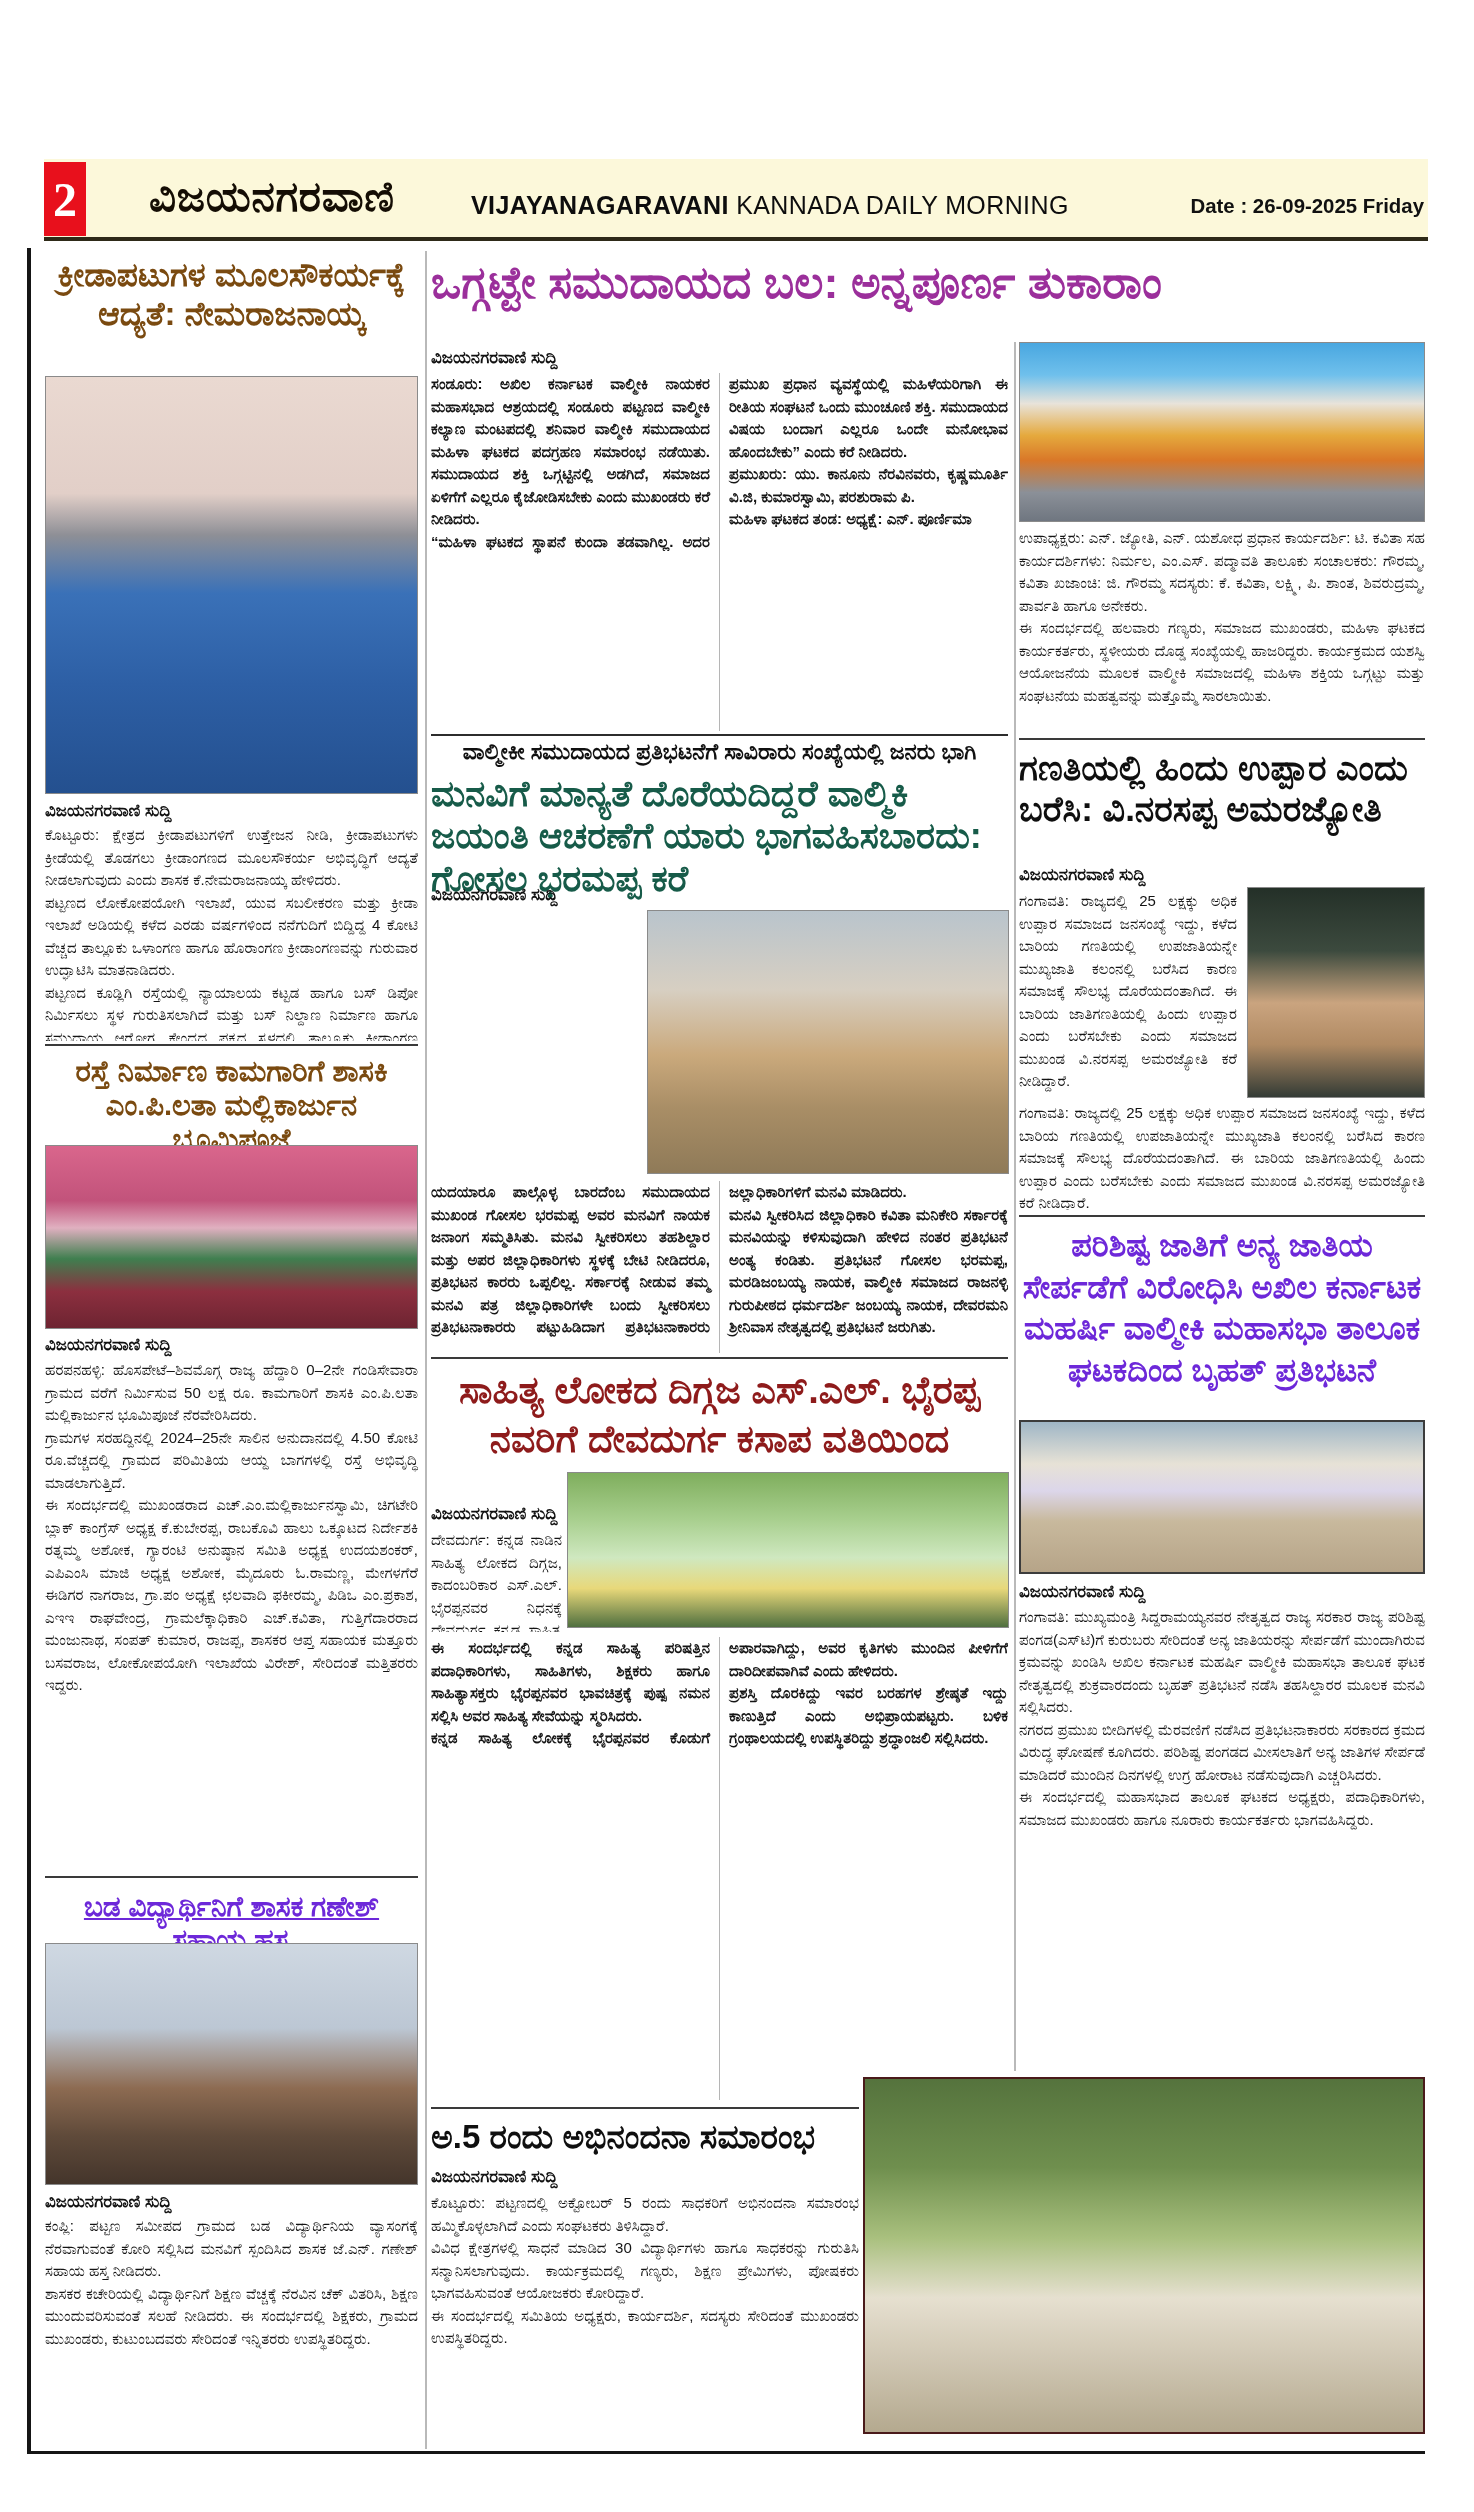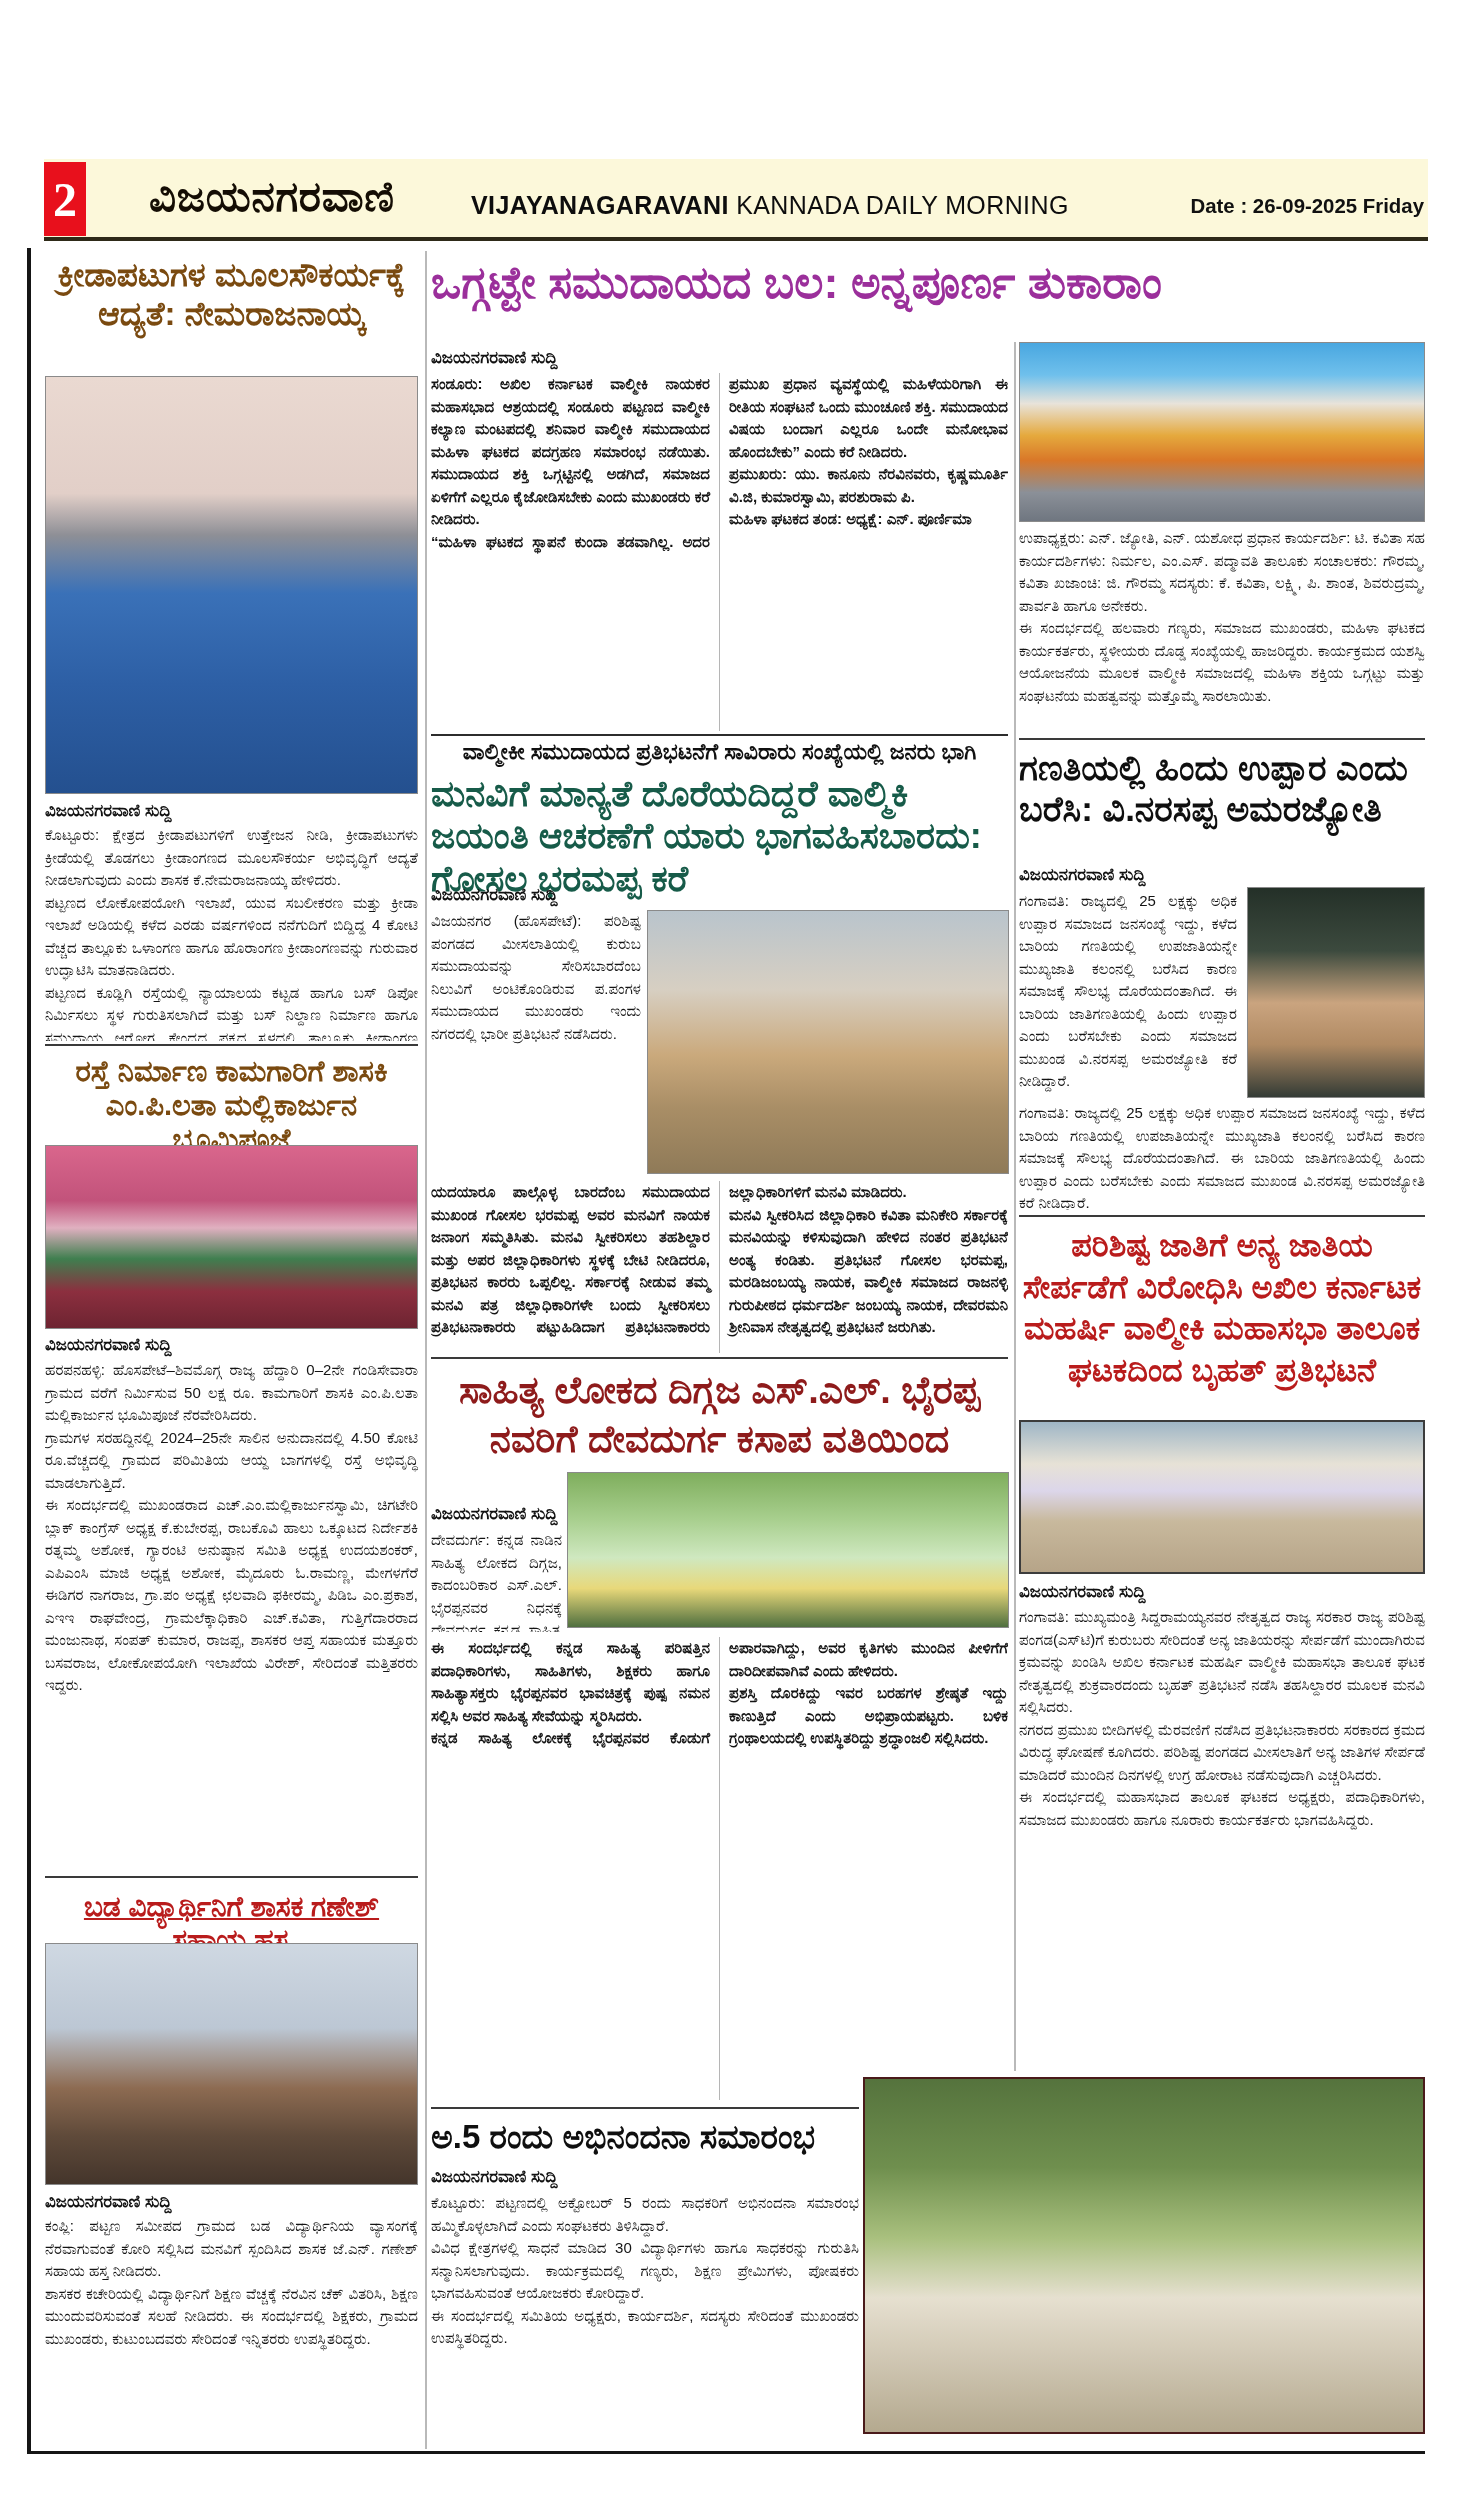--- a/index.html
+++ b/index.html
@@ -20,21 +20,21 @@
   .header-date{left:1158px;top:195px;width:266px;font-size:20.4px;font-weight:bold;text-align:right;color:#111;}
   
   .vrule{background:#b9b9b9;width:1.5px;}
   .hrule{background:#3a3a3a;height:2.2px;}
   
   .hl{font-weight:800;line-height:1.18;}
   .hl-brown{color:#7a4a10;}
   .hl-purple{color:#9b2f9b;}
   .hl-green{color:#175b49;}
   .hl-red{color:#8e1b1b;}
-  .hl-navy{color:#b91c1c;}
+  .hl-navy{color:#6d28d9;}
   .hl-black{color:#0f0f0f;}
   .center{text-align:center;}
   
   .byline{font-size:16.7px;font-weight:bold;color:#111;}
   .body-txt{font-size:15px;line-height:1.5;text-align:justify;color:#141414;
             white-space:pre-line;overflow:hidden;}
   .cols2{column-count:2;column-gap:19px;column-rule:0.7px solid #b5b5b5;font-weight:bold;}
   
   .photo{border:0.7px solid #8a8a8a;box-sizing:border-box;}
   .ph-tt{background:linear-gradient(180deg,#ead9d1 0%,#e2cfc8 28%,#8e8f96 38%,#3a71b8 52%,#2d5fa5 74%,#24508f 100%);}
@@ -102,21 +102,20 @@
 ಪ್ರಮುಖರು: ಯು. ಕಾನೂನು ನೆರವಿನವರು, ಕೃಷ್ಣಮೂರ್ತಿ ವಿ.ಜಿ, ಕುಮಾರಸ್ವಾಮಿ, ಪರಶುರಾಮ ಪಿ.
 ಮಹಿಳಾ ಘಟಕದ ತಂಡ: ಅಧ್ಯಕ್ಷೆ: ಎನ್. ಪೂರ್ಣಿಮಾ</div>
 
   <div class="abs photo ph-group" style="left:1019px;top:342px;width:406px;height:180px;"></div>
   <div class="abs body-txt" style="left:1019px;top:527px;width:406px;height:207px;">ಉಪಾಧ್ಯಕ್ಷರು: ಎನ್. ಜ್ಯೋತಿ, ಎನ್. ಯಶೋಧ ಪ್ರಧಾನ ಕಾರ್ಯದರ್ಶಿ: ಟಿ. ಕವಿತಾ ಸಹ ಕಾರ್ಯದರ್ಶಿಗಳು: ನಿರ್ಮಲ, ಎಂ.ಎಸ್. ಪದ್ಮಾವತಿ ತಾಲೂಕು ಸಂಚಾಲಕರು: ಗೌರಮ್ಮ, ಕವಿತಾ ಖಜಾಂಚಿ: ಜಿ. ಗೌರಮ್ಮ ಸದಸ್ಯರು: ಕೆ. ಕವಿತಾ, ಲಕ್ಷ್ಮಿ, ಪಿ. ಶಾಂತ, ಶಿವರುದ್ರಮ್ಮ, ಪಾರ್ವತಿ ಹಾಗೂ ಅನೇಕರು.
 ಈ ಸಂದರ್ಭದಲ್ಲಿ ಹಲವಾರು ಗಣ್ಯರು, ಸಮಾಜದ ಮುಖಂಡರು, ಮಹಿಳಾ ಘಟಕದ ಕಾರ್ಯಕರ್ತರು, ಸ್ಥಳೀಯರು ದೊಡ್ಡ ಸಂಖ್ಯೆಯಲ್ಲಿ ಹಾಜರಿದ್ದರು. ಕಾರ್ಯಕ್ರಮದ ಯಶಸ್ವಿ ಆಯೋಜನೆಯ ಮೂಲಕ ವಾಲ್ಮೀಕಿ ಸಮಾಜದಲ್ಲಿ ಮಹಿಳಾ ಶಕ್ತಿಯ ಒಗ್ಗಟ್ಟು ಮತ್ತು ಸಂಘಟನೆಯ ಮಹತ್ವವನ್ನು ಮತ್ತೊಮ್ಮೆ ಸಾರಲಾಯಿತು.</div>
 
   <div class="abs kicker center" style="left:431px;top:734px;width:577px;">ವಾಲ್ಮೀಕೀ ಸಮುದಾಯದ ಪ್ರತಿಭಟನೆಗೆ ಸಾವಿರಾರು ಸಂಖ್ಯೆಯಲ್ಲಿ ಜನರು ಭಾಗಿ</div>
   <div class="abs hl hl-green" style="left:431px;top:773px;width:577px;font-size:36px;">ಮನವಿಗೆ ಮಾನ್ಯತೆ ದೊರೆಯದಿದ್ದರೆ ವಾಲ್ಮಿಕಿ ಜಯಂತಿ ಆಚರಣೆಗೆ ಯಾರು ಭಾಗವಹಿಸಬಾರದು: ಗೋಸಲ ಭರಮಪ್ಪ ಕರೆ</div>
   <div class="abs byline" style="left:431px;top:885px;width:211px;">ವಿಜಯನಗರವಾಣಿ ಸುದ್ದಿ</div>
-  <div class="abs body-txt" style="left:431px;top:910px;width:210px;height:264px;">ವಿಜಯನಗರ (ಹೊಸಪೇಟೆ): ಪರಿಶಿಷ್ಟ ಪಂಗಡದ ಮೀಸಲಾತಿಯಲ್ಲಿ ಕುರುಬ ಸಮುದಾಯವನ್ನು ಸೇರಿಸಬಾರದೆಂಬ ನಿಲುವಿಗೆ ಅಂಟಿಕೊಂಡಿರುವ ಪ.ಪಂಗಳ ಸಮುದಾಯದ ಮುಖಂಡರು ಇಂದು ನಗರದಲ್ಲಿ ಭಾರೀ ಪ್ರತಿಭಟನೆ ನಡೆಸಿದರು.</div>
   <div class="abs photo ph-street" style="left:647px;top:910px;width:362px;height:264px;"></div>
   <div class="abs body-txt cols2" style="left:431px;top:1181px;width:577px;height:172px;">ಯದಯಾರೂ ಪಾಲ್ಗೊಳ್ಳ ಬಾರದೆಂಬ ಸಮುದಾಯದ ಮುಖಂಡ ಗೋಸಲ ಭರಮಪ್ಪ ಅವರ ಮನವಿಗೆ ನಾಯಕ ಜನಾಂಗ ಸಮ್ಮತಿಸಿತು. ಮನವಿ ಸ್ವೀಕರಿಸಲು ತಹಶಿಲ್ದಾರ ಮತ್ತು ಅಪರ ಜಿಲ್ಲಾಧಿಕಾರಿಗಳು ಸ್ಥಳಕ್ಕೆ ಬೇಟಿ ನೀಡಿದರೂ, ಪ್ರತಿಭಟನ ಕಾರರು ಒಪ್ಪಲಿಲ್ಲ. ಸರ್ಕಾರಕ್ಕೆ ನೀಡುವ ತಮ್ಮ ಮನವಿ ಪತ್ರ ಜಿಲ್ಲಾಧಿಕಾರಿಗಳೇ ಬಂದು ಸ್ವೀಕರಿಸಲು ಪ್ರತಿಭಟನಾಕಾರರು ಪಟ್ಟುಹಿಡಿದಾಗ ಪ್ರತಿಭಟನಾಕಾರರು ಜಲ್ಲಾಧಿಕಾರಿಗಳಿಗೆ ಮನವಿ ಮಾಡಿದರು.
 ಮನವಿ ಸ್ವೀಕರಿಸಿದ ಜಿಲ್ಲಾಧಿಕಾರಿ ಕವಿತಾ ಮನಿಕೇರಿ ಸರ್ಕಾರಕ್ಕೆ ಮನವಿಯನ್ನು ಕಳಿಸುವುದಾಗಿ ಹೇಳಿದ ನಂತರ ಪ್ರತಿಭಟನೆ ಅಂತ್ಯ ಕಂಡಿತು. ಪ್ರತಿಭಟನೆ ಗೋಸಲ ಭರಮಪ್ಪ, ಮರಡಿಜಂಬಯ್ಯ ನಾಯಕ, ವಾಲ್ಮೀಕಿ ಸಮಾಜದ ರಾಜನಳ್ಳಿ ಗುರುಪೀಠದ ಧರ್ಮದರ್ಶಿ ಜಂಬಯ್ಯ ನಾಯಕ, ದೇವರಮನಿ ಶ್ರೀನಿವಾಸ ನೇತೃತ್ವದಲ್ಲಿ ಪ್ರತಿಭಟನೆ ಜರುಗಿತು.</div>
 
   <div class="abs hrule" style="left:431px;top:1357px;width:577px;"></div>
 
   <div class="abs hl hl-red center" style="left:431px;top:1366px;width:577px;font-size:38px;line-height:1.28;">ಸಾಹಿತ್ಯ ಲೋಕದ ದಿಗ್ಗಜ ಎಸ್.ಎಲ್. ಭೈರಪ್ಪ ನವರಿಗೆ ದೇವದುರ್ಗ ಕಸಾಪ ವತಿಯಿಂದ ಶ್ರದ್ಧಾಂಜಲಿ...</div>
   <div class="abs byline" style="left:431px;top:1504px;width:135px;">ವಿಜಯನಗರವಾಣಿ ಸುದ್ದಿ</div>
   <div class="abs body-txt" style="left:431px;top:1529px;width:131px;height:103px;">ದೇವದುರ್ಗ: ಕನ್ನಡ ನಾಡಿನ ಸಾಹಿತ್ಯ ಲೋಕದ ದಿಗ್ಗಜ, ಕಾದಂಬರಿಕಾರ ಎಸ್.ಎಲ್. ಭೈರಪ್ಪನವರ ನಿಧನಕ್ಕೆ ದೇವದುರ್ಗ ಕನ್ನಡ ಸಾಹಿತ್ಯ ಪರಿಷತ್ತಿನ ವತಿಯಿಂದ ಶ್ರದ್ಧಾಂಜಲಿ ಸಲ್ಲಿಸಲಾಯಿತು.</div>
   <div class="abs photo ph-shraddha" style="left:567px;top:1472px;width:442px;height:156px;"></div>

